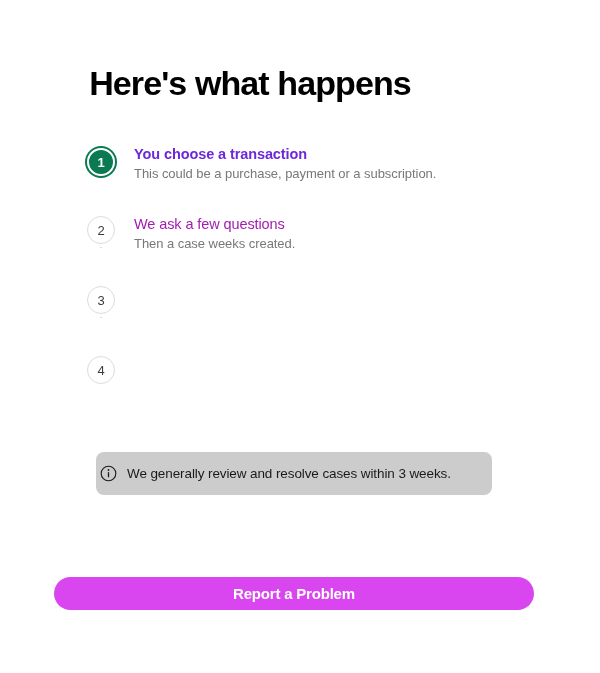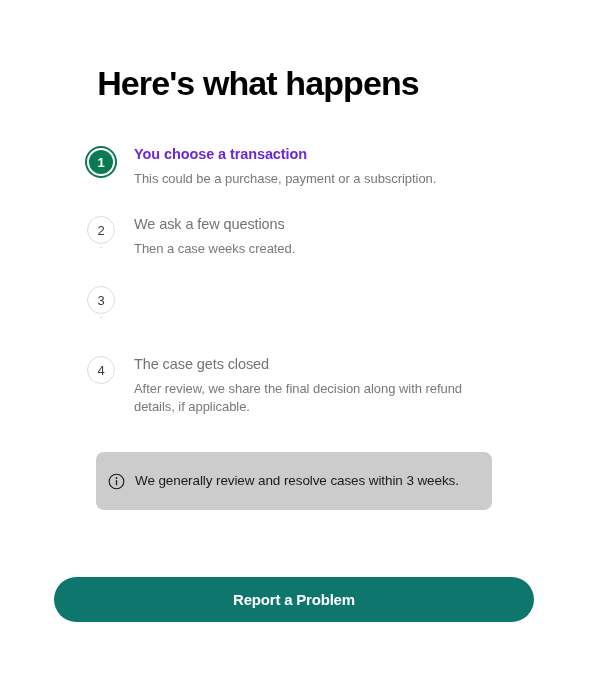--- a/index.html
+++ b/index.html
@@ -29,21 +29,20 @@
     position: absolute;
     top: 40px;
     left: 0;
     width: 500px;
     text-align: center;
     font-size: 34px;
     font-weight: 700;
     letter-spacing: -0.9px;
     color: #000000;
     line-height: 1.2;
-    margin-left: 8px;
   }
 
   
   .stepper {
     position: absolute;
     top: 143px;
     left: 78px;
     width: 450px;
   }
 
@@ -113,51 +112,50 @@
 
   .step-body {
     padding-left: 10px;
     padding-top: 2px;
     flex: 1 1 auto;
   }
 
   .step-title {
     font-size: 14.5px;
     font-weight: 400;
-    color: #737373;
+    color: #a21caf;
     line-height: 1.35;
     letter-spacing: -0.1px;
   }
   .step.active .step-title {
     font-weight: 700;
     color: #6d28d9;
   }
 
   .step-desc {
-    margin-top: 5px;
     font-size: 13px;
     font-weight: 400;
     color: #787878;
     line-height: 1.45;
     max-width: 372px;
     letter-spacing: -0.05px;
   }
 
   
   .info-banner {
     position: absolute;
     left: 96px;
     top: 452px;
     width: 396px;
-    height: 58px;
+    height: 43px;
     background: #cccccc;
     border-radius: 8px;
     display: flex;
     align-items: center;
-    padding: 0 12px;
+    padding: 0 4px;
   }
   .info-icon {
     flex: 0 0 auto;
     width: 17px;
     height: 17px;
     margin-right: 10px;
     display: block;
   }
   .info-text {
     font-size: 13.5px;
@@ -165,24 +163,24 @@
     letter-spacing: -0.1px;
     line-height: 1.3;
   }
 
   
   .primary-button {
     position: absolute;
     left: 54px;
     top: 577px;
     width: 480px;
-    height: 45px;
+    height: 33px;
     border: none;
     border-radius: 999px;
-    background: #0f766e;
+    background: #d946ef;
     color: #ffffff;
     font-family: "Liberation Sans", sans-serif;
     font-size: 15px;
     font-weight: 700;
     letter-spacing: -0.2px;
     cursor: pointer;
     display: flex;
     align-items: center;
     justify-content: center;
   }
@@ -222,24 +220,20 @@
       <div class="step-marker">
         <div class="connector"></div>
         <div class="circle">3</div>
       </div>
     </div>
 
     <div class="step">
       <div class="step-marker">
 
         <div class="circle">4</div>
-      </div>
-      <div class="step-body">
-        <div class="step-title">The case gets closed</div>
-        <div class="step-desc">After review, we share the final decision along with refund details, if applicable.</div>
       </div>
     </div>
 
   </div>
 
   <div class="info-banner">
     <svg class="info-icon" viewBox="0 0 20 20">
       <circle cx="10" cy="10" r="8.6" fill="none" stroke="#1a1a1a" stroke-width="1.3"></circle>
       <circle cx="10" cy="5.9" r="1.05" fill="#1a1a1a"></circle>
       <rect x="9.25" y="8.3" width="1.5" height="6.2" rx="0.7" fill="#1a1a1a"></rect>

